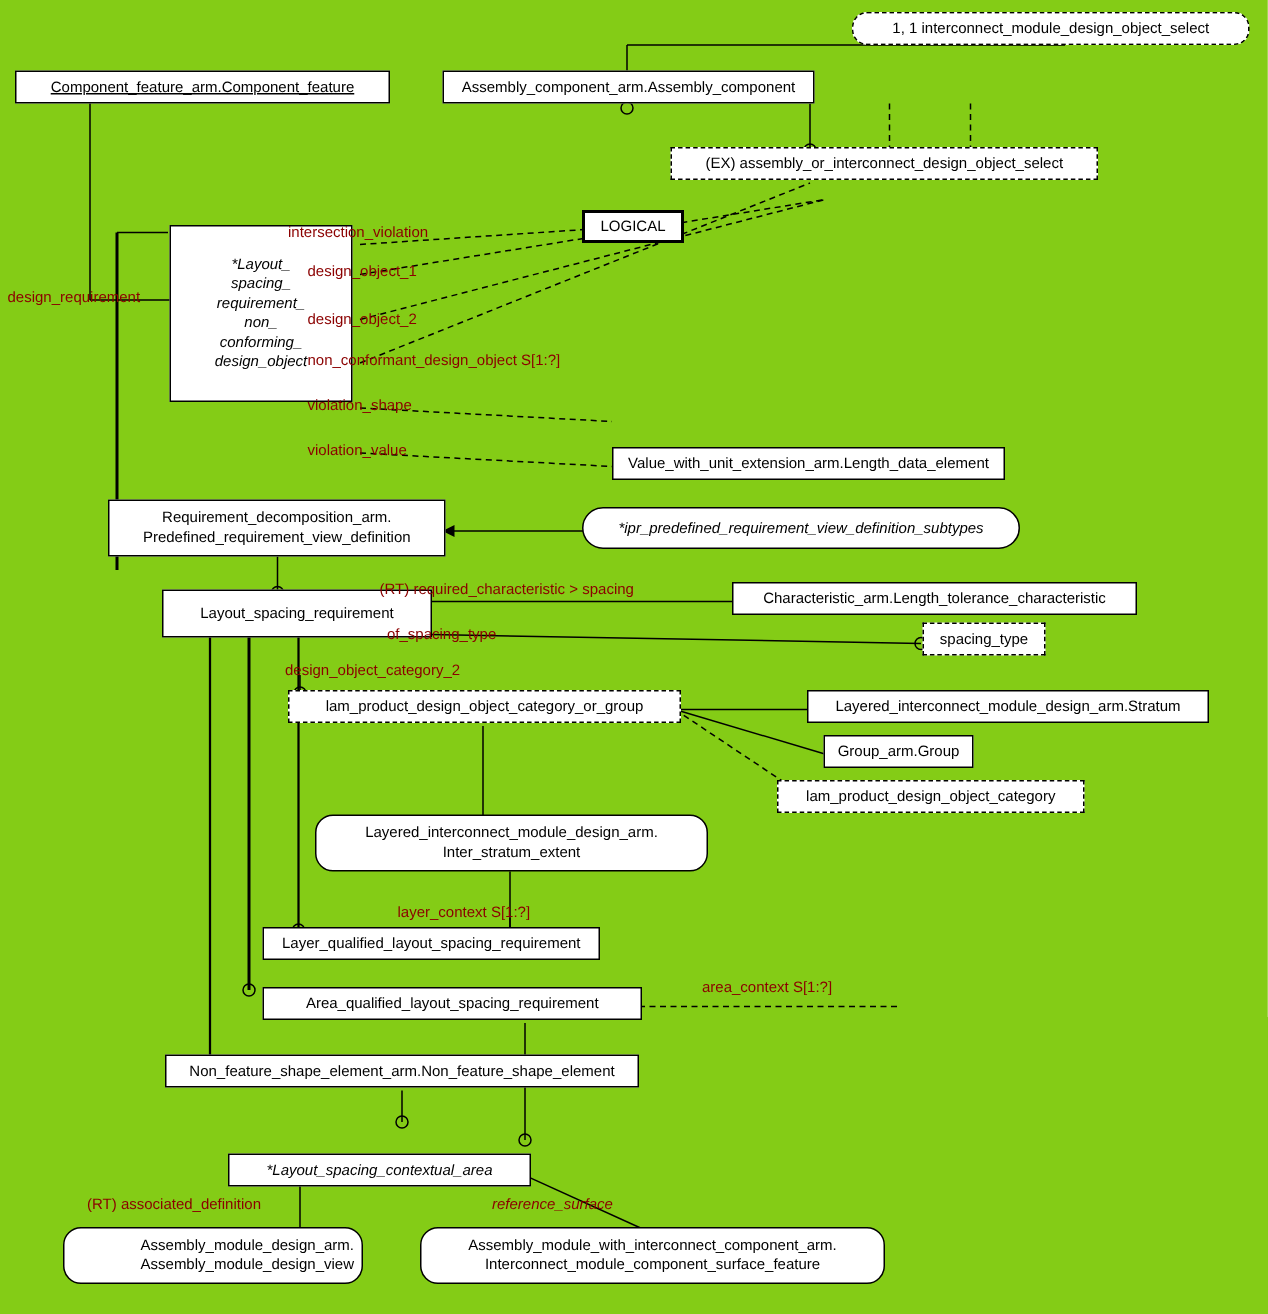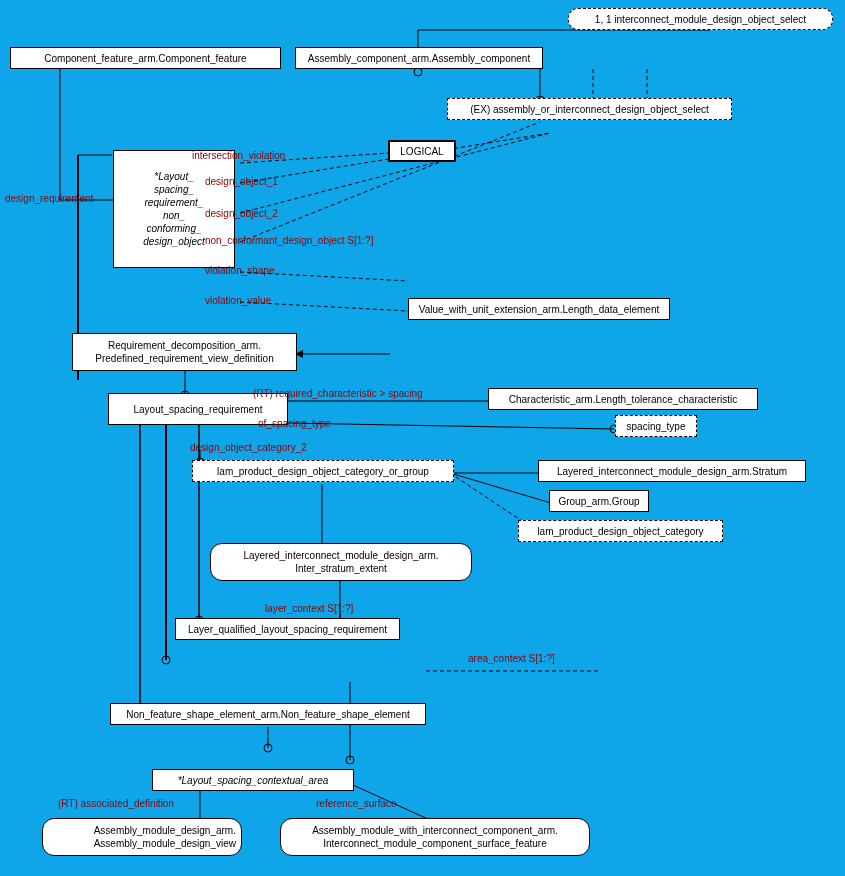--- a/index.html
+++ b/index.html
@@ -9,21 +9,21 @@
       font-size: 11px;
       width: 845px;
       min-height: 876px;
       position: relative;
       overflow: hidden;
     }
     .diagram-container {
       position: relative;
       width: 845px;
       height: 876px;
-      background: #0ea5e9;
+      background: #84cc16;
     }
     .box {
       position: absolute;
       border: 1px solid #000;
       background: #fff;
       text-align: center;
       padding: 3px 5px;
       font-size: 10px;
       line-height: 1.3;
     }
@@ -134,21 +134,21 @@
 
     <circle cx="350" cy="760" r="4" fill="none" stroke="#000" stroke-width="1"></circle>
 
     <line x1="140" y1="417" x2="140" y2="710" stroke="#000" stroke-width="1.5"></line>
   </svg>
 
   <div class="box dashed rounded" style="left:568px; top:8px; width:265px; height:22px; border-radius:10px; font-size:10px; display:flex; align-items:center; justify-content:center;">
     <span>1, 1 interconnect_module_design_object_select</span>
   </div>
 
-  <div class="box" style="left:10px; top:47px; width:271px; height:22px; display:flex; align-items:center; justify-content:center;">
+  <div class="box" style="left:10px; top:47px; width:250px; height:22px; display:flex; align-items:center; justify-content:center;text-decoration:underline;">
     <span>Component_feature_arm.Component_feature</span>
   </div>
 
   <div class="box" style="left:295px; top:47px; width:248px; height:22px; display:flex; align-items:center; justify-content:center;">
     <span>Assembly_component_arm.Assembly_component</span>
   </div>
 
   <div class="box dashed" style="left:447px; top:98px; width:285px; height:22px; display:flex; align-items:center; justify-content:center;">
     <span>(EX) assembly_or_interconnect_design_object_select</span>
   </div>
@@ -169,20 +169,23 @@
 
   <div class="box" style="left:408px; top:298px; width:262px; height:22px; display:flex; align-items:center; justify-content:center;">
     <span>Value_with_unit_extension_arm.Length_data_element</span>
   </div>
 
   <div class="box" style="left:72px; top:333px; width:225px; height:38px; display:flex; align-items:center; justify-content:center; text-align:center;">
     <span style="white-space:pre-line;">Requirement_decomposition_arm.
 Predefined_requirement_view_definition</span>
   </div>
 
+  <div class="box rounded" style="left:388px; top:338px; width:292px; height:28px; display:flex; align-items:center; justify-content:center; border-radius:14px; font-style:italic;">
+    <span style="font-style:italic;">*ipr_predefined_requirement_view_definition_subtypes</span>
+  </div>
 
   <div class="box" style="left:108px; top:393px; width:180px; height:32px; display:flex; align-items:center; justify-content:center;text-align:center;">
     <span>Layout_spacing_requirement</span>
   </div>
 
   <div class="box" style="left:488px; top:388px; width:270px; height:22px; display:flex; align-items:center; justify-content:center;">
     <span>Characteristic_arm.Length_tolerance_characteristic</span>
   </div>
 
   <div class="box dashed" style="left:615px; top:415px; width:82px; height:22px; display:flex; align-items:center; justify-content:center;">
@@ -207,20 +210,23 @@
 
   <div class="box rounded" style="left:210px; top:543px; width:262px; height:38px; display:flex; align-items:center; justify-content:center; text-align:center; border-radius:12px;">
     <span style="white-space:pre-line;">Layered_interconnect_module_design_arm.
 Inter_stratum_extent</span>
   </div>
 
   <div class="box" style="left:175px; top:618px; width:225px; height:22px; display:flex; align-items:center; justify-content:center;">
     <span>Layer_qualified_layout_spacing_requirement</span>
   </div>
 
+  <div class="box" style="left:175px; top:658px; width:253px; height:22px; display:flex; align-items:center; justify-content:center;">
+    <span>Area_qualified_layout_spacing_requirement</span>
+  </div>
 
   <div class="box" style="left:110px; top:703px; width:316px; height:22px; display:flex; align-items:center; justify-content:center;">
     <span>Non_feature_shape_element_arm.Non_feature_shape_element</span>
   </div>
 
   <div class="box" style="left:152px; top:746px; width:202px; height:22px; display:flex; align-items:center; justify-content:center; font-style:italic;margin-top:23px;">
     <span style="font-style:italic;">*Layout_spacing_contextual_area</span>
   </div>
 
   <div class="box rounded" style="left:42px; top:818px; width:200px; height:38px; display:flex; align-items:center; justify-content:flex-end; text-align:center; border-radius:12px;">
@@ -252,15 +258,15 @@
   <div class="label" style="left:258px; top:418px;">of_spacing_type</div>
 
   <div class="label" style="left:190px; top:442px;">design_object_category_2</div>
 
   <div class="label" style="left:265px; top:603px;">layer_context S[1:?]</div>
 
   <div class="label" style="left:468px; top:653px;">area_context S[1:?]</div>
 
   <div class="label" style="left:58px; top:798px;">(RT) associated_definition</div>
 
-  <div class="label" style="left:316px; top:798px;">reference_surface</div>
+  <div class="label" style="left:328px; top:798px;font-style:italic;">reference_surface</div>
 
 </div>
 
 </body></html>

